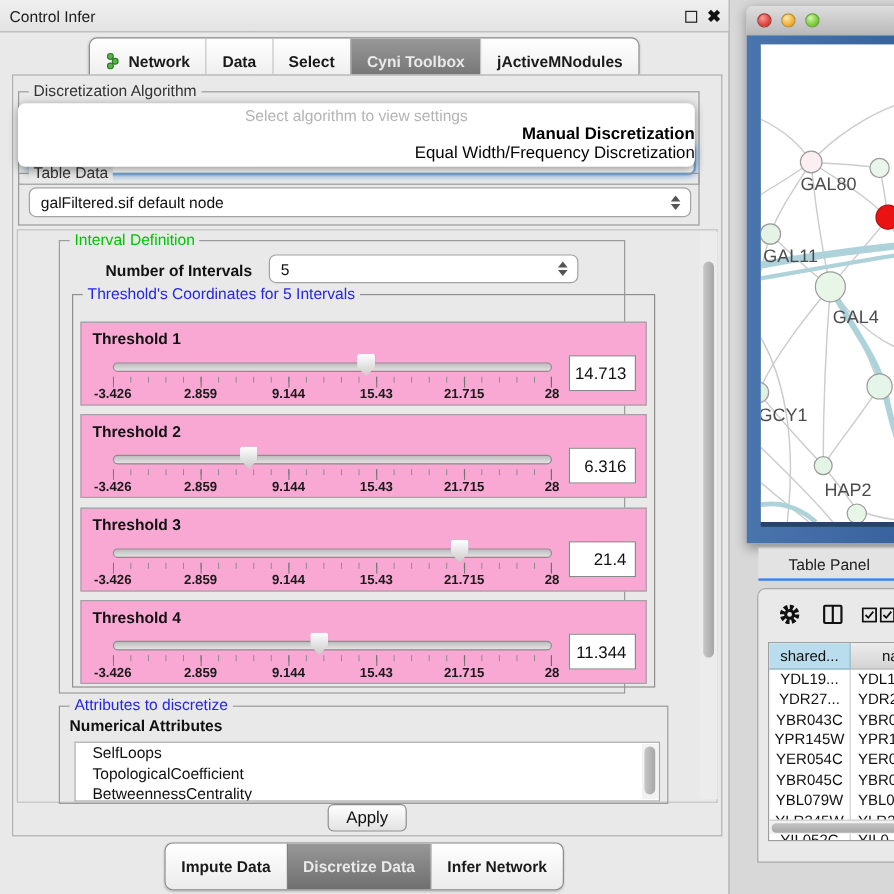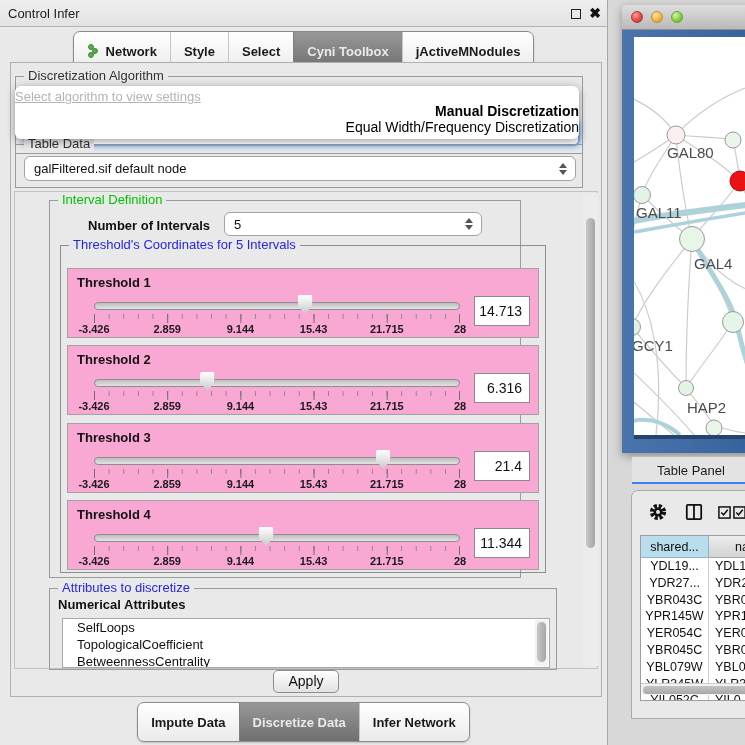--- a/index.html
+++ b/index.html
@@ -51,21 +51,21 @@
   .combo .spin i.up { border-bottom:5px solid #555; }
   .combo .spin i.down { border-top:5px solid #555; }
 
   
   #algo-group { left:4px; top:13px; width:568px; height:78px; }
   #algo-combo { left:8px; top:42px; width:556px; height:27px; border:2px solid #7ea7d8;
     box-shadow:0 0 6px #6aa2e8; }
   #algo-popup { position:absolute; left:4px; top:23px; width:564px; height:53px;
     background:#fff; border-radius:6px; box-shadow:0 2px 8px rgba(0,0,0,.4);
     z-index:60; overflow:hidden; }
-  .popup-placeholder { color:#b4b4b4; font-size:13px; padding-top:3px; height:17px;text-decoration:underline; }
+  .popup-placeholder { text-align:center; color:#b4b4b4; font-size:13px; padding-top:3px; height:17px; }
   .popup-opt { font-size:14px; padding-left:3px; height:16px; line-height:16px; color:#000;text-align:right; }
   .popup-opt.bold { font-weight:bold; }
 
   
   #tabledata-group { left:4px; top:81px; width:568px; height:44px; }
   #tabledata-combo { left:8px; top:11px; width:552px; height:25px; }
 
   
   #scrollpane { position:absolute; left:3px; top:128px; width:584px; height:478px;
     border:1px solid #c2c2c2; background:#e9e9e9; }
@@ -169,21 +169,21 @@
         <svg width="13" height="14" viewBox="0 0 13 14">
           <line x1="4" y1="3" x2="8" y2="7" stroke="#888" stroke-width="1"></line>
           <line x1="4" y1="11" x2="8" y2="7" stroke="#888" stroke-width="1"></line>
           <circle cx="4" cy="3" r="2.4" fill="#57b847" stroke="#2e7d25"></circle>
           <circle cx="8" cy="7" r="2.4" fill="#57b847" stroke="#2e7d25"></circle>
           <circle cx="4" cy="11" r="2.4" fill="#57b847" stroke="#2e7d25"></circle>
         </svg>
         <span>Network</span>
       </div>
       <div class="segitem">
-        <span>Style</span>
+        <span>Data</span>
       </div>
       <div class="segitem">
         <span>Select</span>
       </div>
       <div class="segitem active">
         <span>Cyni Toolbox</span>
       </div>
       <div class="segitem">
         <span>jActiveMNodules</span>
       </div>

